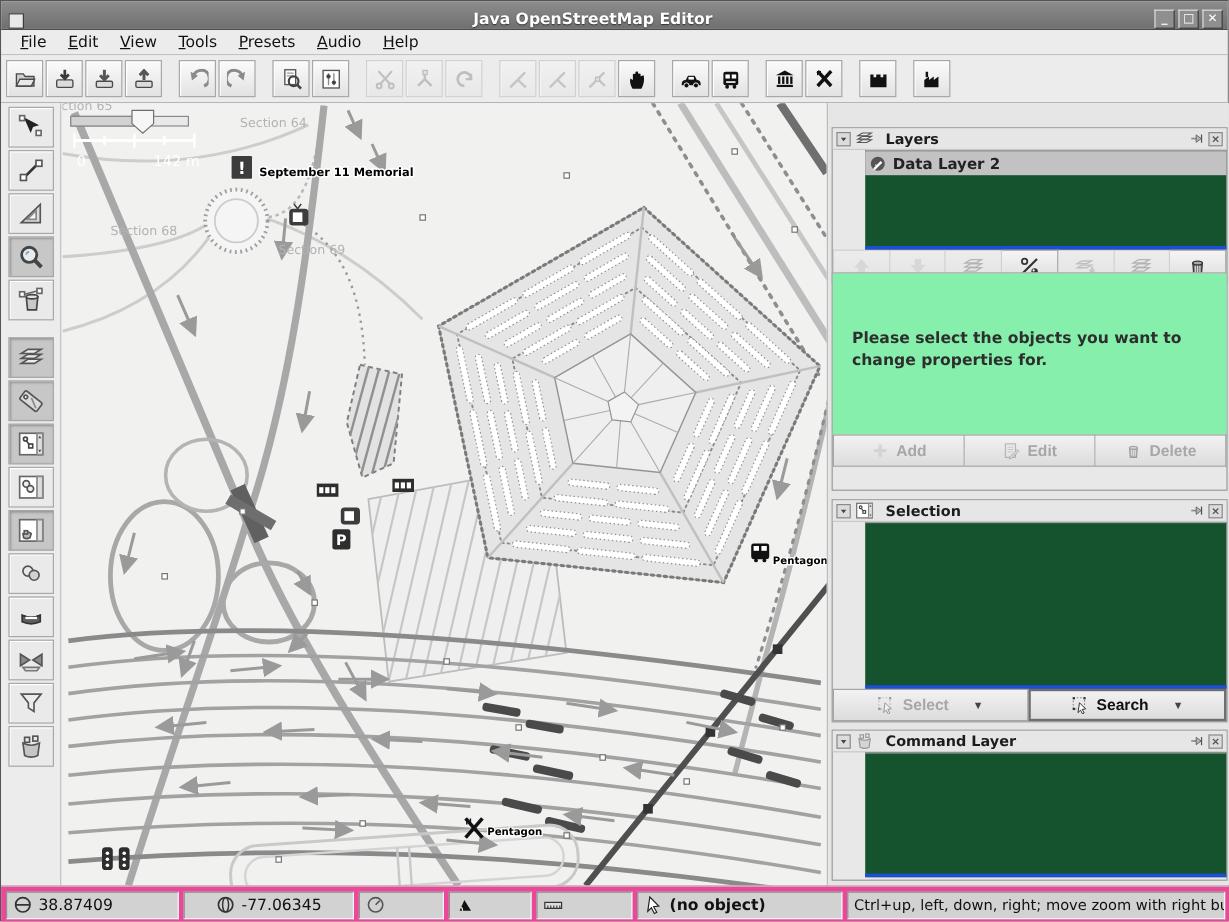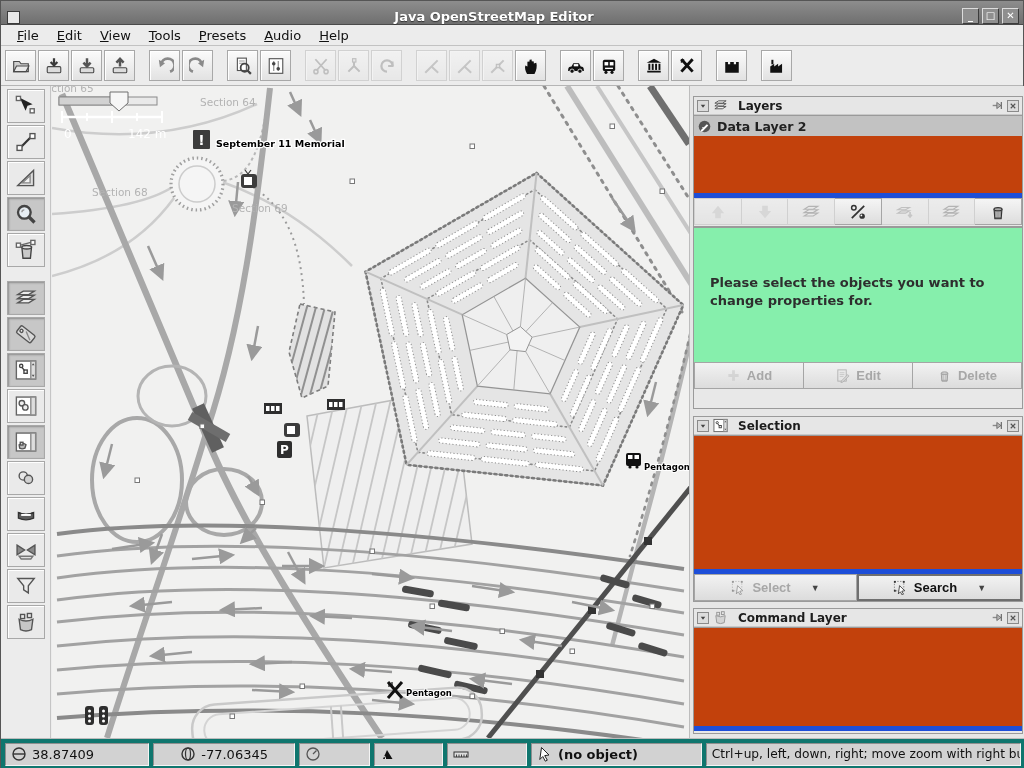--- a/index.html
+++ b/index.html
@@ -53,21 +53,21 @@
   
   .rightcol { position:absolute; left:688px; top:0; width:336px; height:652px; background:#e6e6e6;
     border-left:1px solid #bdbdbd; }
   .panel { position:absolute; left:3px; width:330px; border:1px solid #9a9a9a; background:#e8e8e8; }
   .phead { height:18px; display:flex; align-items:center; gap:4px; padding:0 3px;
     background:#e6e6e6; border-bottom:1px solid #c9c9c9; }
   .phead .pt { flex:1; font-weight:bold; font-size:12px; color:#1c1c1c; padding-left:6px; }
   .mini { width:12px; height:12px; border:1px solid #8a8a8a; background:#dcdcdc;
     display:flex; align-items:center; justify-content:center; }
   .mini svg { width:8px; height:8px; }
-  .pbody-white { background:#c2410c; border-top:1px solid #9a9a9a; border-bottom:5px solid #1d4ed8; }
+  .pbody-white { background:#14532d; border-top:1px solid #9a9a9a; border-bottom:3px solid #1d4ed8;margin-left:27px; }
   .layer-row { height:20px; background:#c2c2c2; display:flex; align-items:center; gap:5px;
     padding-left:3px; font-weight:bold; color:#222; font-size:12.5px; }
   .lay-toolbar { display:flex; height:27px; }
   .lbtn { flex:1; border:1px solid #a5a5a5; border-left-width:0; background:linear-gradient(#f5f5f5,#ddd);
     display:flex; align-items:center; justify-content:center; }
   .lbtn:first-child { border-left-width:1px; }
   .lbtn.disabled { opacity:.35; }
   .props-body { height:134px; background:#86efac; padding:46px 14px 0 16px;
     font-weight:bold; color:#2e2e2e; font-size:13px; line-height:1.35; }
   .btnrow { display:flex; height:27px; }
@@ -76,21 +76,21 @@
   .pbtn:first-child { border-left-width:1px; }
   .pbtn.disabled { color:#a7a7a7; }
   .pbtn.disabled .ic { opacity:.4; }
   .sel-list { height:139px; }
   .cmd-body { height:113px; }
   .dd { margin-left:14px; font-size:9px; color:#444; }
   .search-btn { border:2px solid #6f6f6f; color:#111; }
   .select-btn { color:#a7a7a7; }
 
   
-  .statusbar { position:absolute; left:0; top:737px; width:1024px; height:31px; background:#0f766e;
+  .statusbar { position:absolute; left:0; top:737px; width:1024px; height:31px; background:#ec4899;
     border-top:1px solid #bdbdbd; display:flex; align-items:center; padding:0 4px; gap:4px; }
   .seg { height:23px; background:#d2d2d2; border:1px solid;
     border-color:#8f8f8f #f4f4f4 #f4f4f4 #8f8f8f; display:flex; align-items:center;
     gap:5px; padding:0 5px; color:#111; font-size:13px; white-space:nowrap; overflow:hidden; }
   .seg .ic { width:16px; height:16px; flex:none; }
   .w-lat{width:160px;} .w-lon{width:158px;justify-content:center;} .w-hd{width:78px;} .w-an{width:76px;} .w-ds{width:88px;}
   .w-ob{width:190px;} .w-help{ margin-left:auto; width:352px; font-size:12.2px; }
 </style>
 </head>
 <body>
@@ -946,21 +946,21 @@
           <line x1="85" y1="27" x2="85" y2="35" stroke-width="2"></line>
           <line x1="110" y1="25" x2="110" y2="37" stroke-width="2"></line>
           <text x="12" y="52" font-size="12" fill="#fff" stroke="none">0</text>
           <text x="76" y="52" font-size="12" fill="#fff" stroke="none">142 m</text>
         </g>
       </svg>
     </div>
 
     <div class="rightcol">
 
-      <div class="panel" style="top:10px; height:131px;">
+      <div class="panel" style="top:20px; height:131px;">
         <div class="phead">
           <span class="mini">
               <svg>
                 <use href="#i-collapse"></use>
               </svg>
             </span>
           <svg class="ic" style="width:15px;height:15px">
               <use href="#i-layerst"></use>
             </svg>
           <span class="pt">Layers</span>

